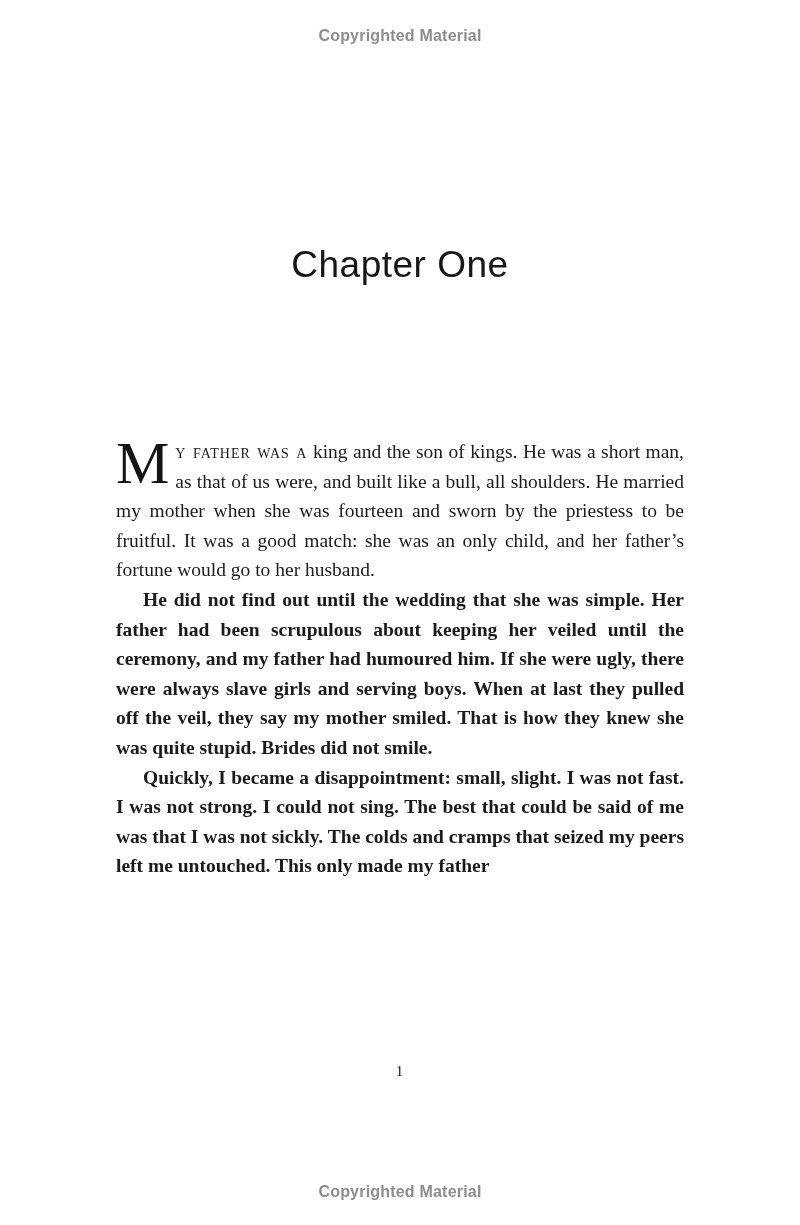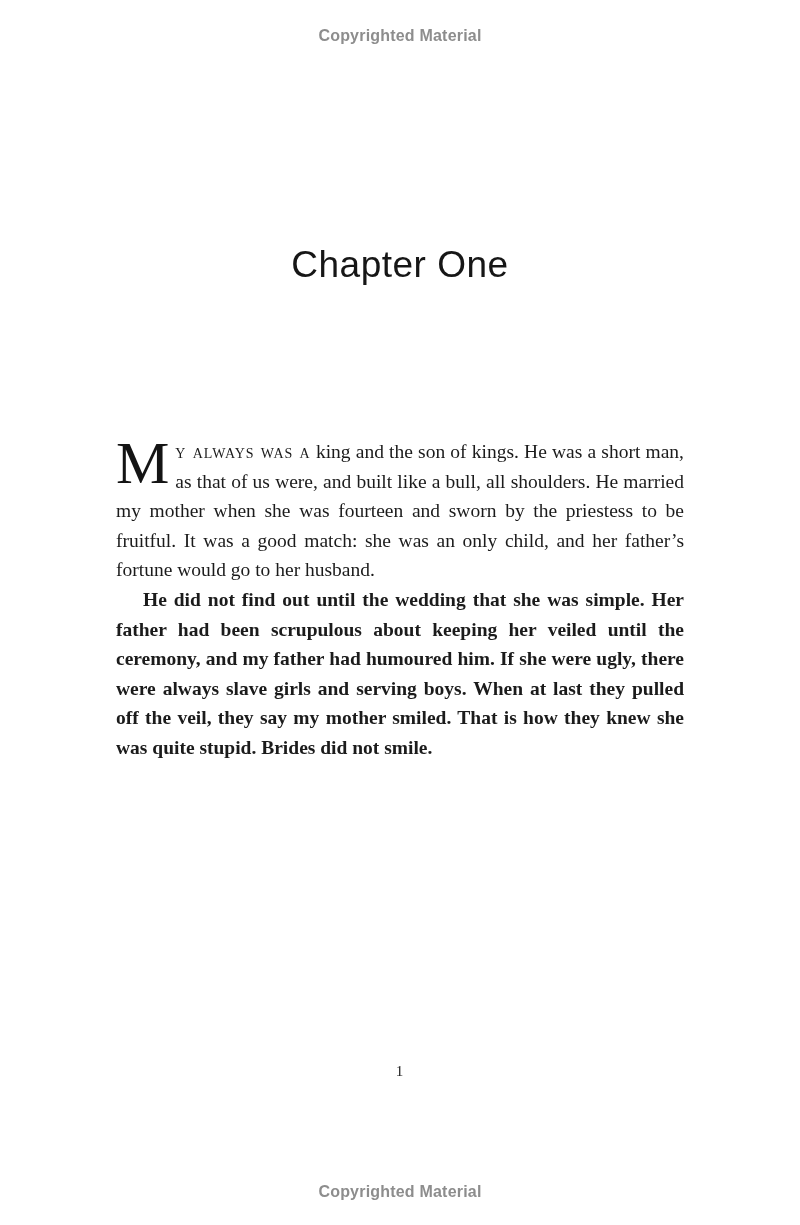--- a/index.html
+++ b/index.html
@@ -80,27 +80,28 @@
 <div class="book-page">
 
   <div class="copyright top">Copyrighted Material</div>
 
   <h1 class="chapter-title">Chapter One</h1>
 
   <div class="body-text">
 
     <p class="para first">
       <span class="dropcap">M</span>
-      <span class="smallcaps">y always was a</span>
+      <span class="smallcaps">y father was a</span>
       <span>king and the son of kings. He was a short man, as that of us were, and built like a bull, all shoulders. He married my mother when she was fourteen and sworn by the priestess to be fruitful. It was a good match: she was an only child, and her father’s fortune would go to her husband.</span>
     </p>
 
     <p class="para indent">He did not find out until the wedding that she was simple. Her father had been scrupulous about keeping her veiled until the ceremony, and my father had humoured him. If she were ugly, there were always slave girls and serving boys. When at last they pulled off the veil, they say my mother smiled. That is how they knew she was quite stupid. Brides did not smile.</p>
 
 
+    <p class="para indent">Quickly, I became a disappointment: small, slight. I was not fast. I was not strong. I could not sing. The best that could be said of me was that I was not sickly. The colds and cramps that seized my peers left me untouched. This only made my father</p>
 
   </div>
 
   <div class="page-number">1</div>
 
   <div class="copyright bottom">Copyrighted Material</div>
 
 </div>
 
 </body></html>

